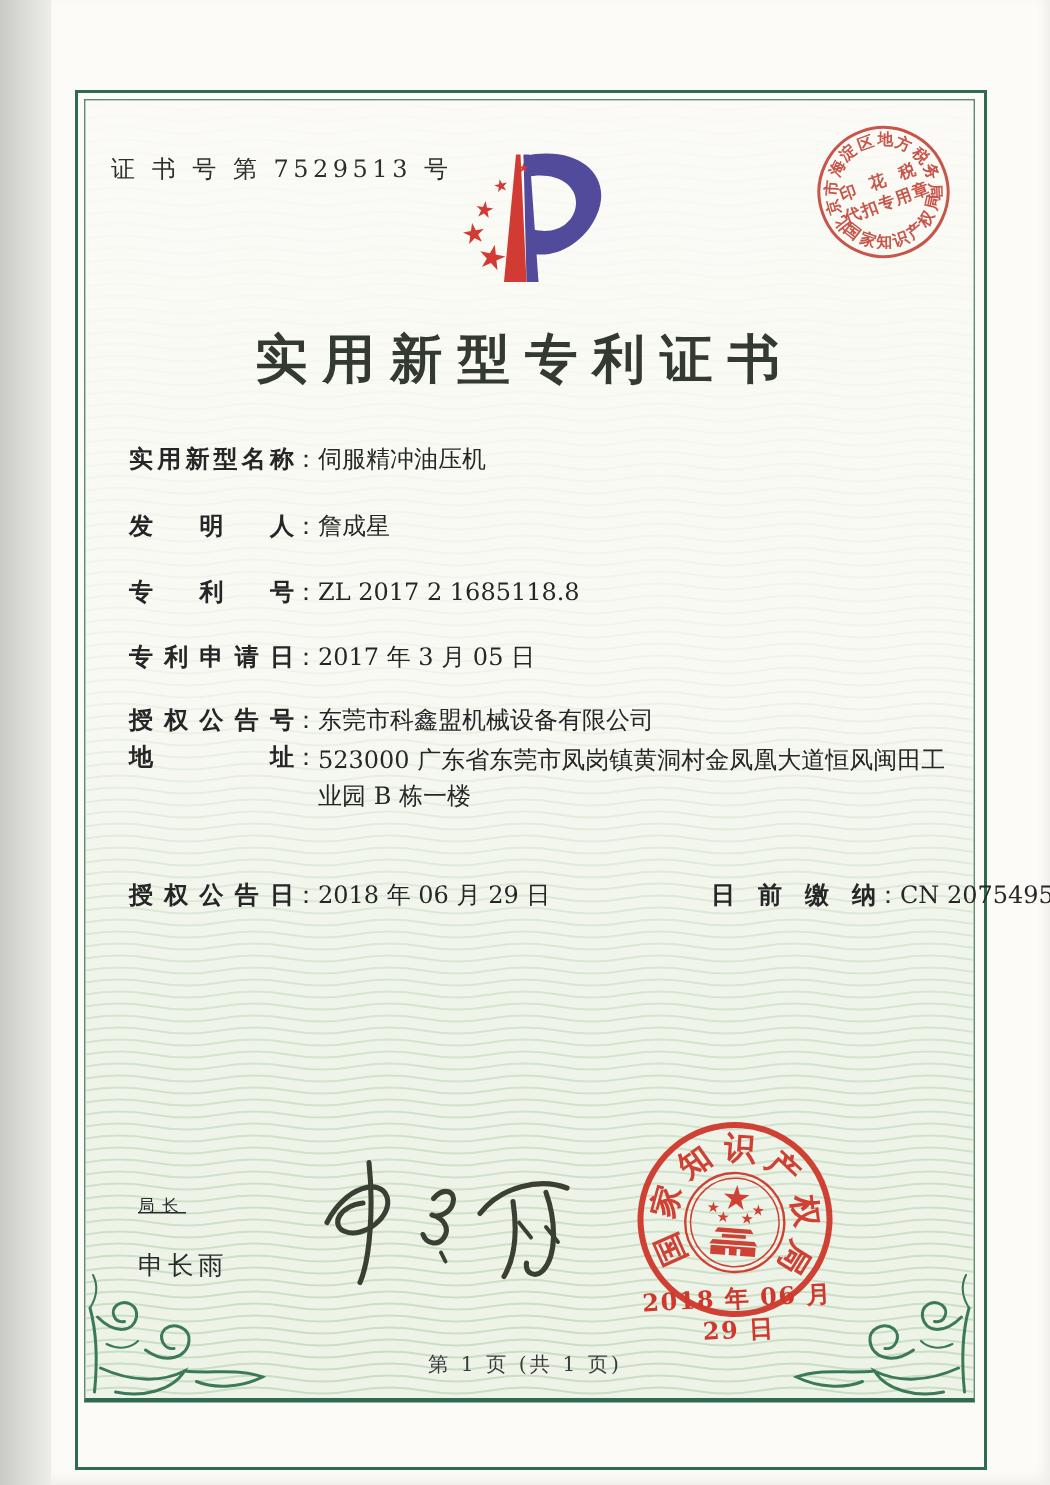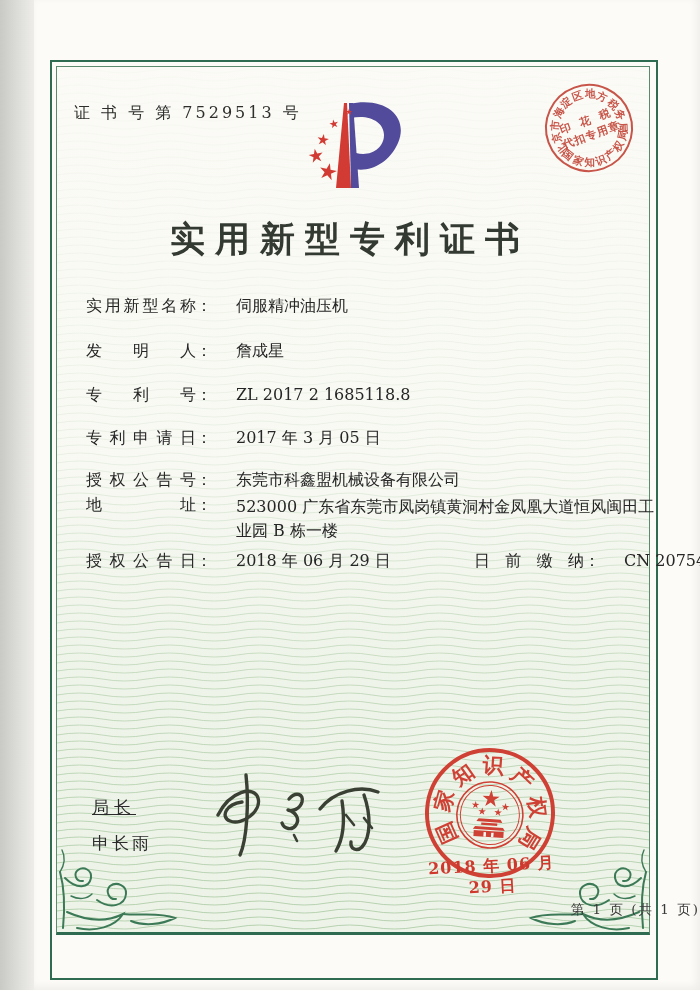--- a/index.html
+++ b/index.html
@@ -29,42 +29,42 @@
   .tax-ring{position:absolute;left:2px;top:2px;right:2px;bottom:2px;border:2px solid #c4493c;border-radius:50%;}
   .arc-anchor{position:absolute;left:50%;top:50%;width:0;height:0;}
   .arc-anchor span{position:absolute;white-space:pre;line-height:1;}
   .tax-c1{position:absolute;left:0;top:31px;width:100%;text-align:center;
        font-size:11px;font-weight:bold;letter-spacing:3px;}
   .tax-c2{position:absolute;left:0;top:46px;width:100%;text-align:center;
        font-size:11px;font-weight:bold;letter-spacing:1px;}
   .tax-arc span{font-size:10.5px;font-weight:bold;}
   
   .row{position:absolute;left:86px;font-size:16px;color:#262626;white-space:nowrap;}
-  .lbl{display:inline-block;width:110px;text-align:justify;text-align-last:justify;vertical-align:top;}
-  .val{margin-left:24px;}
+  .lbl{display:inline-block;width:110px;text-align:justify;text-align-last:justify;vertical-align:top;font-weight:bold;}
+  .val{margin-left:0;}
   .val.wrap{display:inline-block;white-space:normal;width:428px;line-height:24px;vertical-align:top;}
   .row2nd{position:absolute;left:388px;top:0;}
   
   .body-text{position:absolute;left:86px;top:578px;width:528px;font-size:15.5px;
        line-height:27px;color:#2d2d2d;text-align:justify;}
   .body-text p{margin:0;text-indent:2em;}
   
-  .signer-title{position:absolute;left:92px;top:796px;font-size:17px;letter-spacing:5px;color:#2b2b2b;text-decoration:underline;}
+  .signer-title{position:absolute;left:92px;top:796px;font-size:11px;letter-spacing:5px;color:#2b2b2b;text-decoration:underline;}
   .signer-name{position:absolute;left:92px;top:832px;font-size:17px;letter-spacing:3px;color:#2b2b2b;}
   .signature{position:absolute;left:190px;top:763px;width:220px;height:106px;}
   
   .seal{position:absolute;left:425px;top:748px;width:130px;height:130px;
        transform:rotate(4deg);color:#cf382c;opacity:.95;}
   .seal-ring{position:absolute;left:0;top:0;right:0;bottom:0;border:4px solid #cf382c;border-radius:50%;}
   .seal-arc span{font-size:21px;font-weight:bold;}
   .emblem{position:absolute;left:27px;top:25px;width:76px;height:84px;}
   .seal-date{position:absolute;left:418px;top:856px;width:148px;text-align:center;
        font-size:16px;font-weight:600;color:#cf382c;letter-spacing:1px;transform:rotate(-3deg);}
   
-  .footer{position:absolute;left:0;top:901px;width:100%;text-align:right;
+  .footer{position:absolute;left:0;top:901px;width:100%;text-align:center;
        font-size:13.5px;color:#3b3b3b;letter-spacing:2px;}
 </style>
 </head>
 <body>
 
 <div class="scan-edge"></div>
 <div class="paper"></div>
 
 <div class="frame-outer"></div>
 <div class="frame-inner">
@@ -166,21 +166,21 @@
 </div>
 <div class="row" style="top:428px">
   <span class="lbl">专利申请日</span>：<span class="val">2017 年 3 月 05 日</span>
 </div>
 <div class="row" style="top:470px">
   <span class="lbl">授权公告号</span>：<span class="val">东莞市科鑫盟机械设备有限公司</span>
 </div>
 <div class="row" style="top:495px">
   <span class="lbl">地址</span>：<span class="val wrap">523000 广东省东莞市凤岗镇黄洞村金凤凰大道恒风闽田工业园 B 栋一楼</span>
 </div>
-<div class="row" style="top:551px">
+<div class="row" style="top:587px">
   <span class="lbl">授权公告日</span>：<span class="val">2018 年 06 月 29 日</span>
   <span class="row2nd">
     <span class="lbl">日前缴纳</span>：<span class="val">CN 207549551 U</span>
   </span>
 </div>
 
 <div class="body-text">
 </div>
 
 <div class="signer-title">局长</div>

